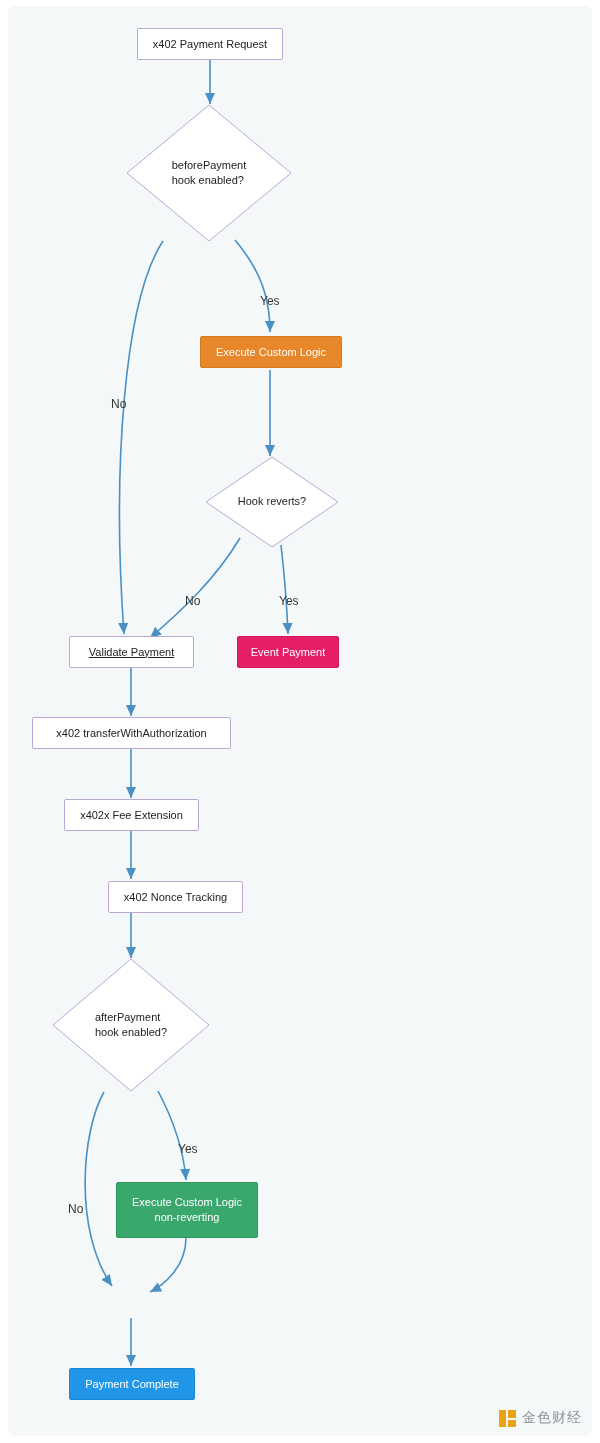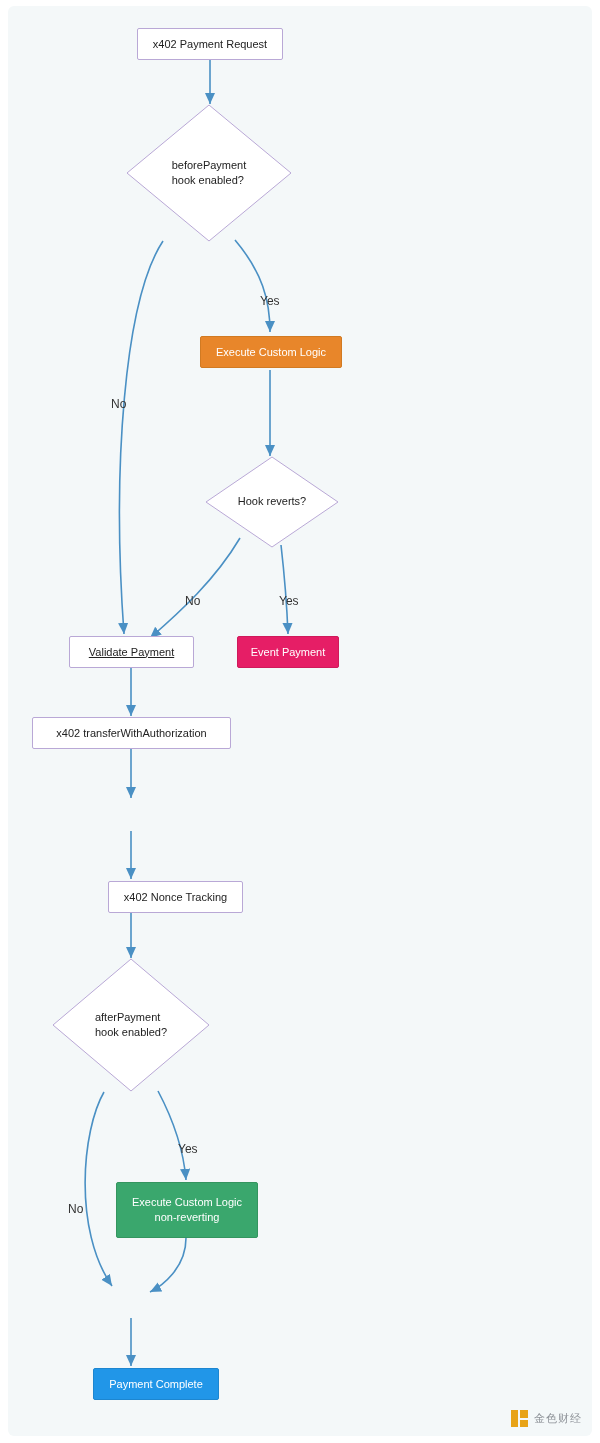--- a/index.html
+++ b/index.html
@@ -116,21 +116,21 @@
     height: 17px;
   }
   .wm-mark i {
     position: absolute;
     display: block;
   }
   .wm-a { left: 0; top: 0; width: 7px; height: 17px; background: #e8a317; }
   .wm-b { left: 9px; top: 0; width: 8px; height: 8px; background: #e8a317; }
   .wm-c { left: 9px; top: 10px; width: 8px; height: 7px; background: #e8a317; }
   .wm-text {
-    font-size: 11px;
+    font-size: 14px;
     color: #8e9298;
     letter-spacing: 1px;
   }
 </style>
 </head>
 <body>
 
 <div id="canvas">
   <div id="board"></div>
 
@@ -190,36 +190,37 @@
     </svg>
     <div class="diamond-label">Hook reverts?</div>
   </div>
 
   <div class="node rect pink" style="left:237px; top:636px; width:102px; height:32px;">Event Payment</div>
 
   <div class="node rect" style="left:69px; top:636px; width:125px; height:32px;text-decoration:underline;">Validate Payment</div>
 
   <div class="node rect" style="left:32px; top:717px; width:199px; height:32px;">x402 transferWithAuthorization</div>
 
+  <div class="node rect" style="left:64px; top:799px; width:135px; height:32px;">x402x Fee Extension</div>
 
   <div class="node rect" style="left:64px; top:881px; width:135px; height:32px;margin-left:44px;">x402 Nonce Tracking</div>
 
   <div class="diamond-wrap" style="left:52px; top:958px; width:158px; height:134px;">
     <svg class="diamond-shape" viewBox="0 0 158 134">
       <polygon points="79,1 157,67 79,133 1,67" fill="#ffffff" stroke="#b9a8d6" stroke-width="1"></polygon>
     </svg>
     <div class="diamond-label">afterPayment
 hook enabled?</div>
   </div>
 
   <div class="node rect green" style="left:116px; top:1182px; width:142px; height:56px;">Execute Custom Logic
 non-reverting</div>
 
 
-  <div class="node rect blue" style="left:69px; top:1368px; width:126px; height:32px;margin-left:24px;">Payment Complete</div>
+  <div class="node rect blue" style="left:69px; top:1368px; width:126px; height:32px;">Payment Complete</div>
 
   <div class="edge-label" style="left:260px; top:294px;">Yes</div>
   <div class="edge-label" style="left:111px; top:397px;">No</div>
   <div class="edge-label" style="left:185px; top:594px;">No</div>
   <div class="edge-label" style="left:279px; top:594px;">Yes</div>
   <div class="edge-label" style="left:178px; top:1142px;">Yes</div>
   <div class="edge-label" style="left:68px; top:1202px;">No</div>
 
   <div class="watermark">
     <span class="wm-mark">

